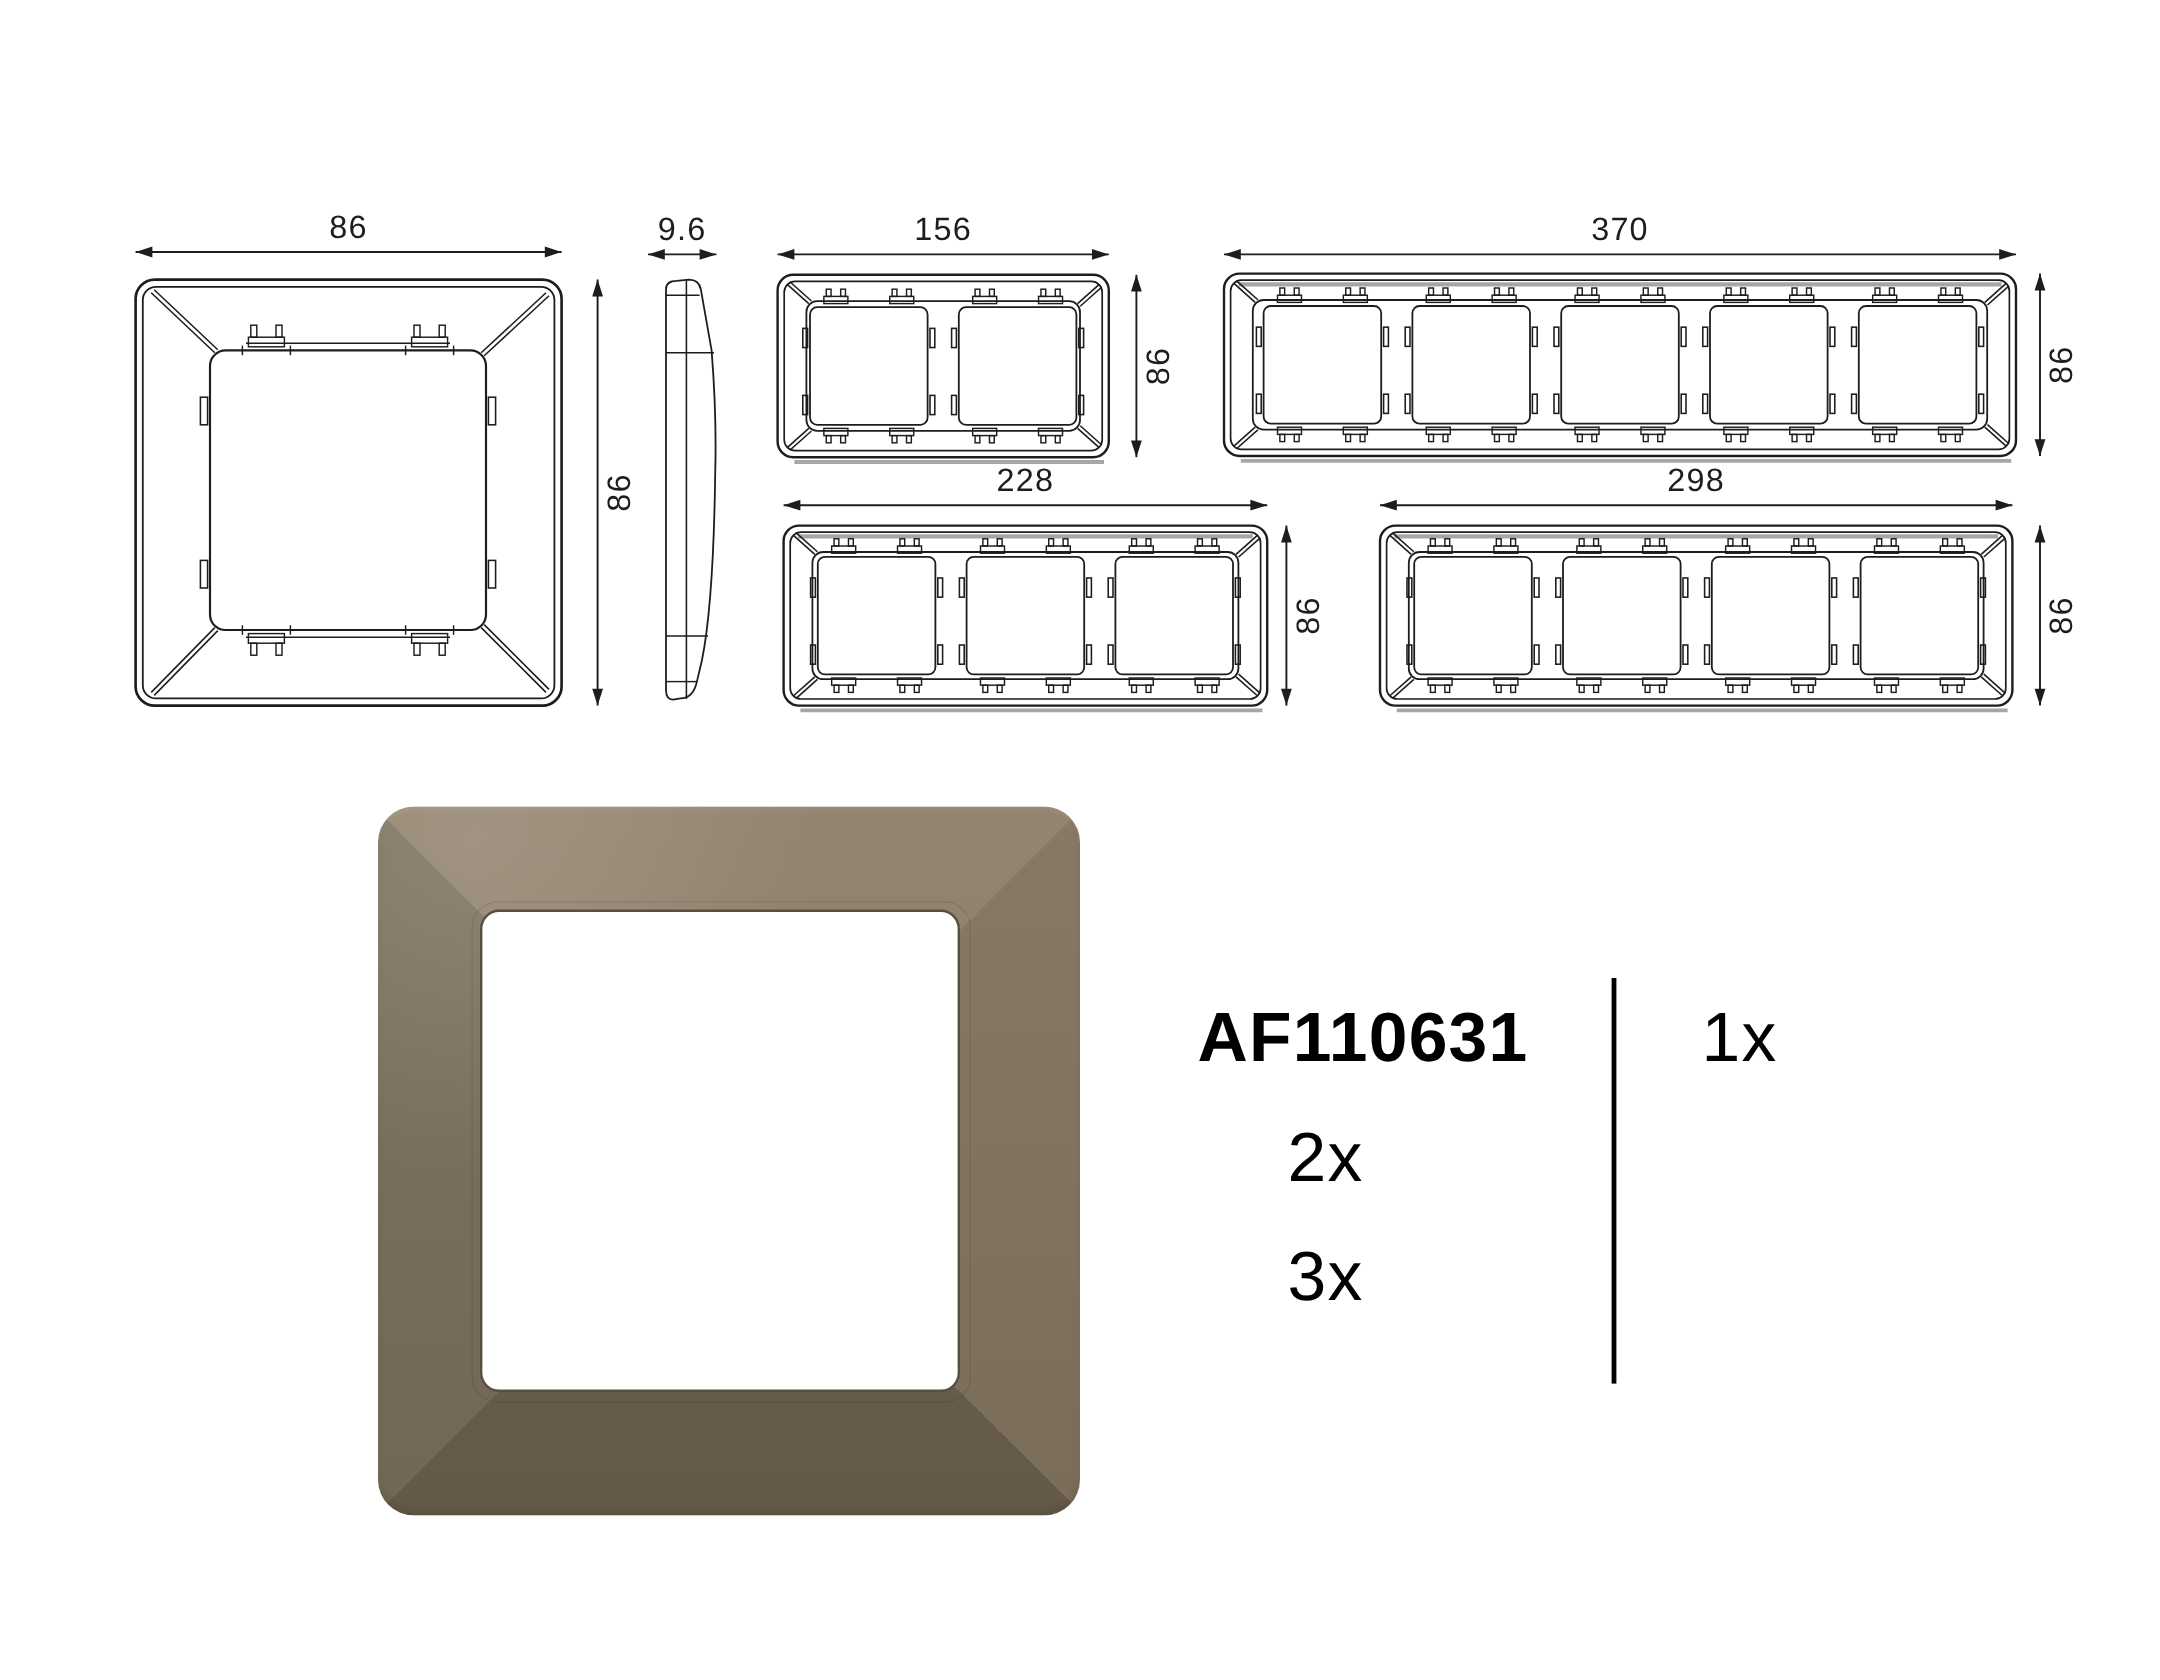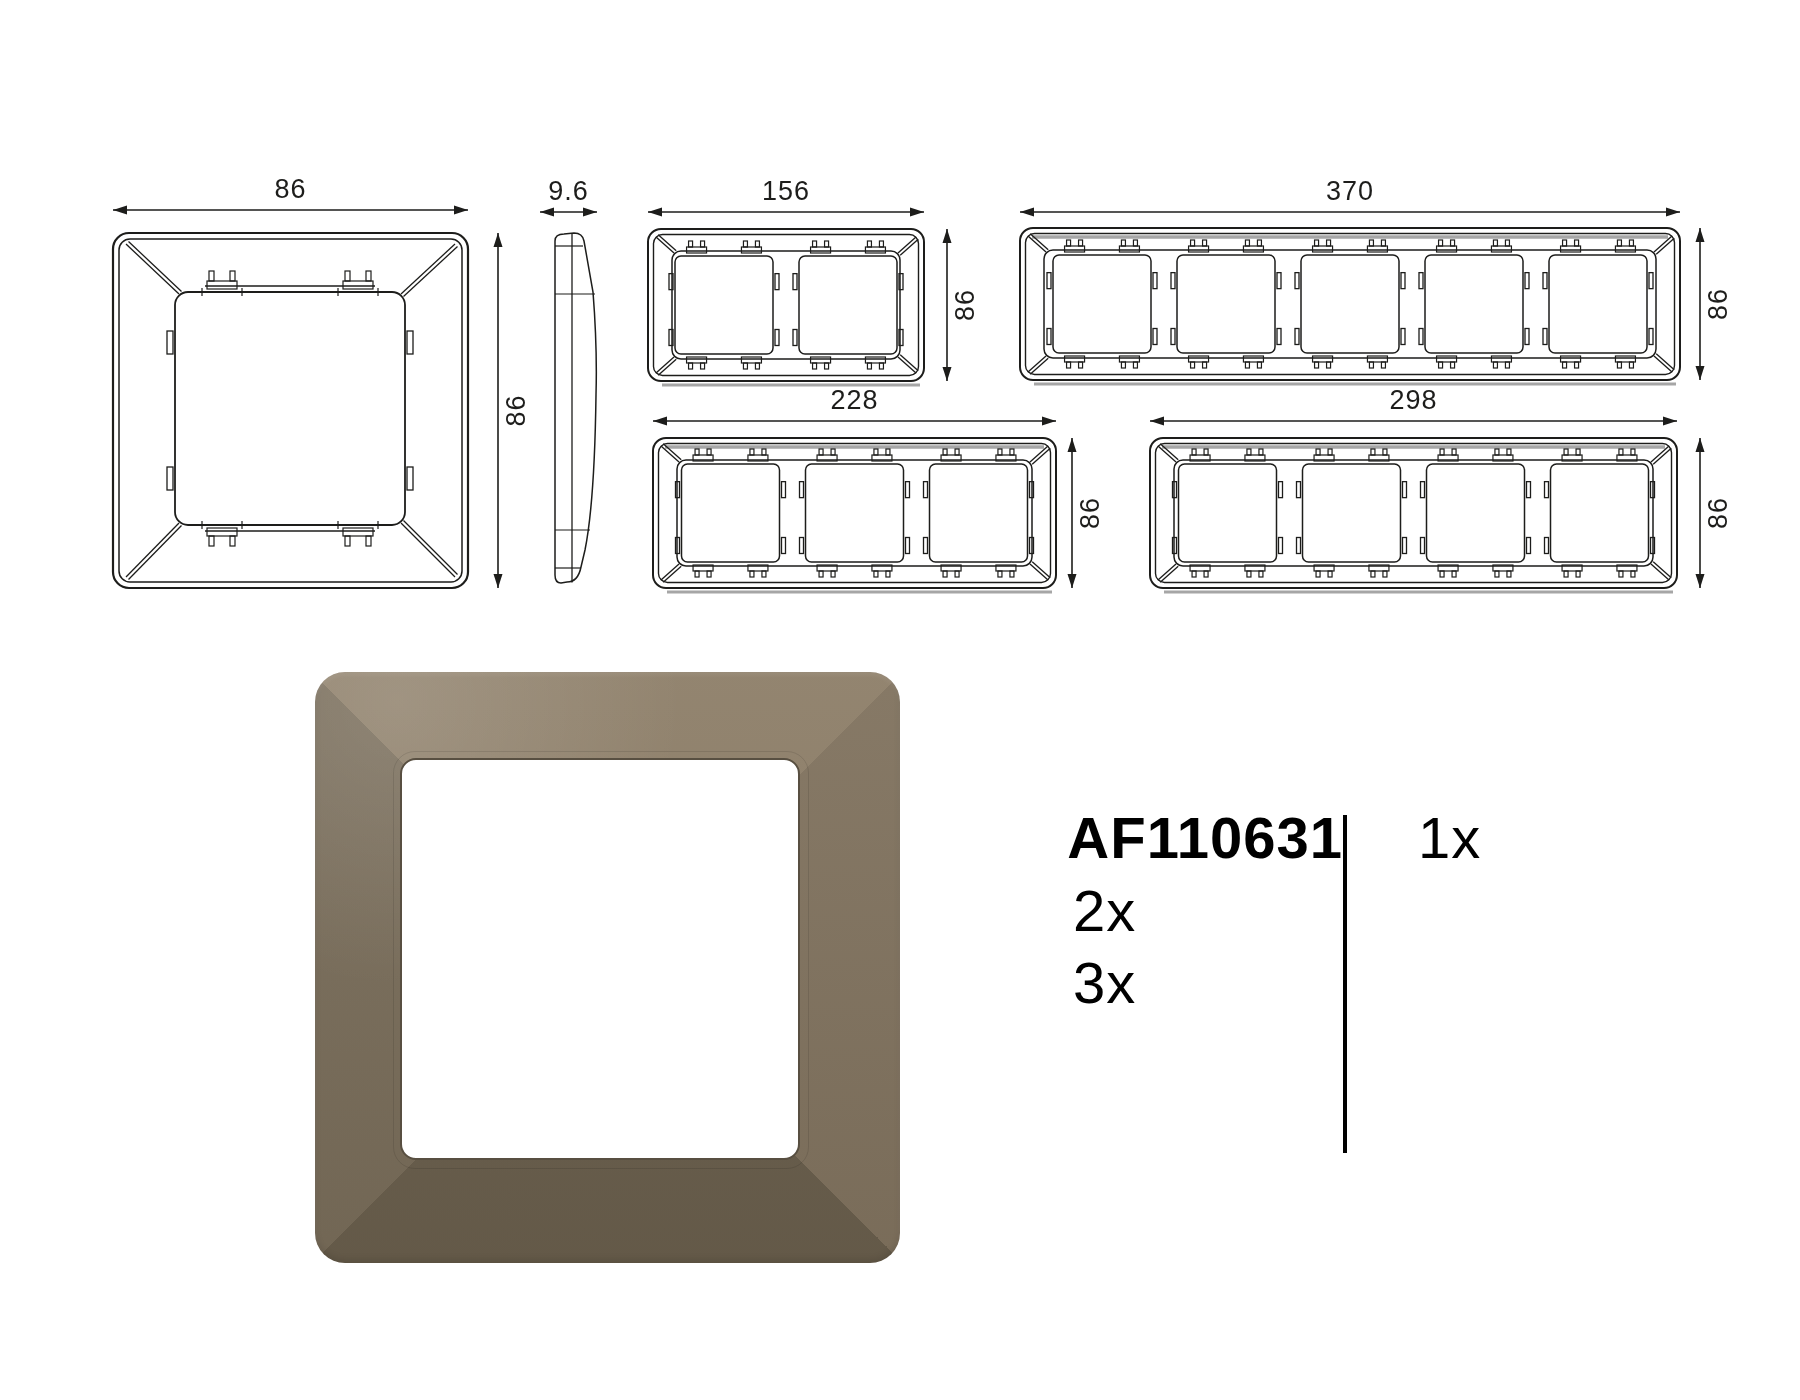--- a/index.html
+++ b/index.html
@@ -1,36 +1,36 @@
 <!DOCTYPE html>
 <html><head>
 <meta charset="utf-8">
 <style>
   html,body{margin:0;padding:0;background:#fff;}
   #canvas{position:relative;width:1800px;height:1400px;background:#fff;overflow:hidden;
-          font-family:"Liberation Sans", sans-serif;text-align:right;}
+          font-family:"Liberation Sans", sans-serif;}
   #drawings{position:absolute;left:0;top:0;}
   
   #product{position:absolute;left:315px;top:672px;width:585px;height:591px;border-radius:30px;
     background-image:
       radial-gradient(circle at 14% 5%, rgba(255,255,255,0.13), rgba(255,255,255,0) 38%),
       linear-gradient(rgba(255,255,255,0.05), rgba(0,0,0,0.05)),
       conic-gradient(from 45deg at 50% 50%,
         #80725E 0deg 90deg,
         #695E4C 90deg 180deg,
         #786C59 180deg 270deg,
         #8D7E68 270deg 360deg);
     box-shadow: inset 0 -4px 6px rgba(0,0,0,0.10), inset 0 3px 4px rgba(255,255,255,0.08);}
   #product .plateau{position:absolute;left:78px;top:79px;width:414px;height:416px;
     border-radius:22px;border:1px solid rgba(0,0,0,0.10);}
   #product .window{position:absolute;left:85px;top:86px;width:400px;height:402px;
     background:#fff;border:2px solid #584F41;border-radius:16px;box-sizing:border-box;}
   
   #part-list{position:absolute;left:998px;top:801px;width:560px;}
-  #part-list .row{height:72.8px;display:flex;align-items:center;}
+  #part-list .row{height:72.8px;display:flex;align-items:center;margin-top:27px;}
   #part-list .code{flex:0 0 345px;font-size:58px;font-weight:700;color:#000;letter-spacing:1px;}
   #part-list .qty{padding-left:75px;font-size:58px;font-weight:400;color:#000;letter-spacing:1px;}
   #part-list .divider{position:absolute;left:345px;top:14px;width:4px;height:338px;background:#000;}
 </style>
 </head>
 <body>
 
 <div id="canvas">
 
   <svg id="drawings" width="1800" height="650" viewBox="0 0 1800 650">

